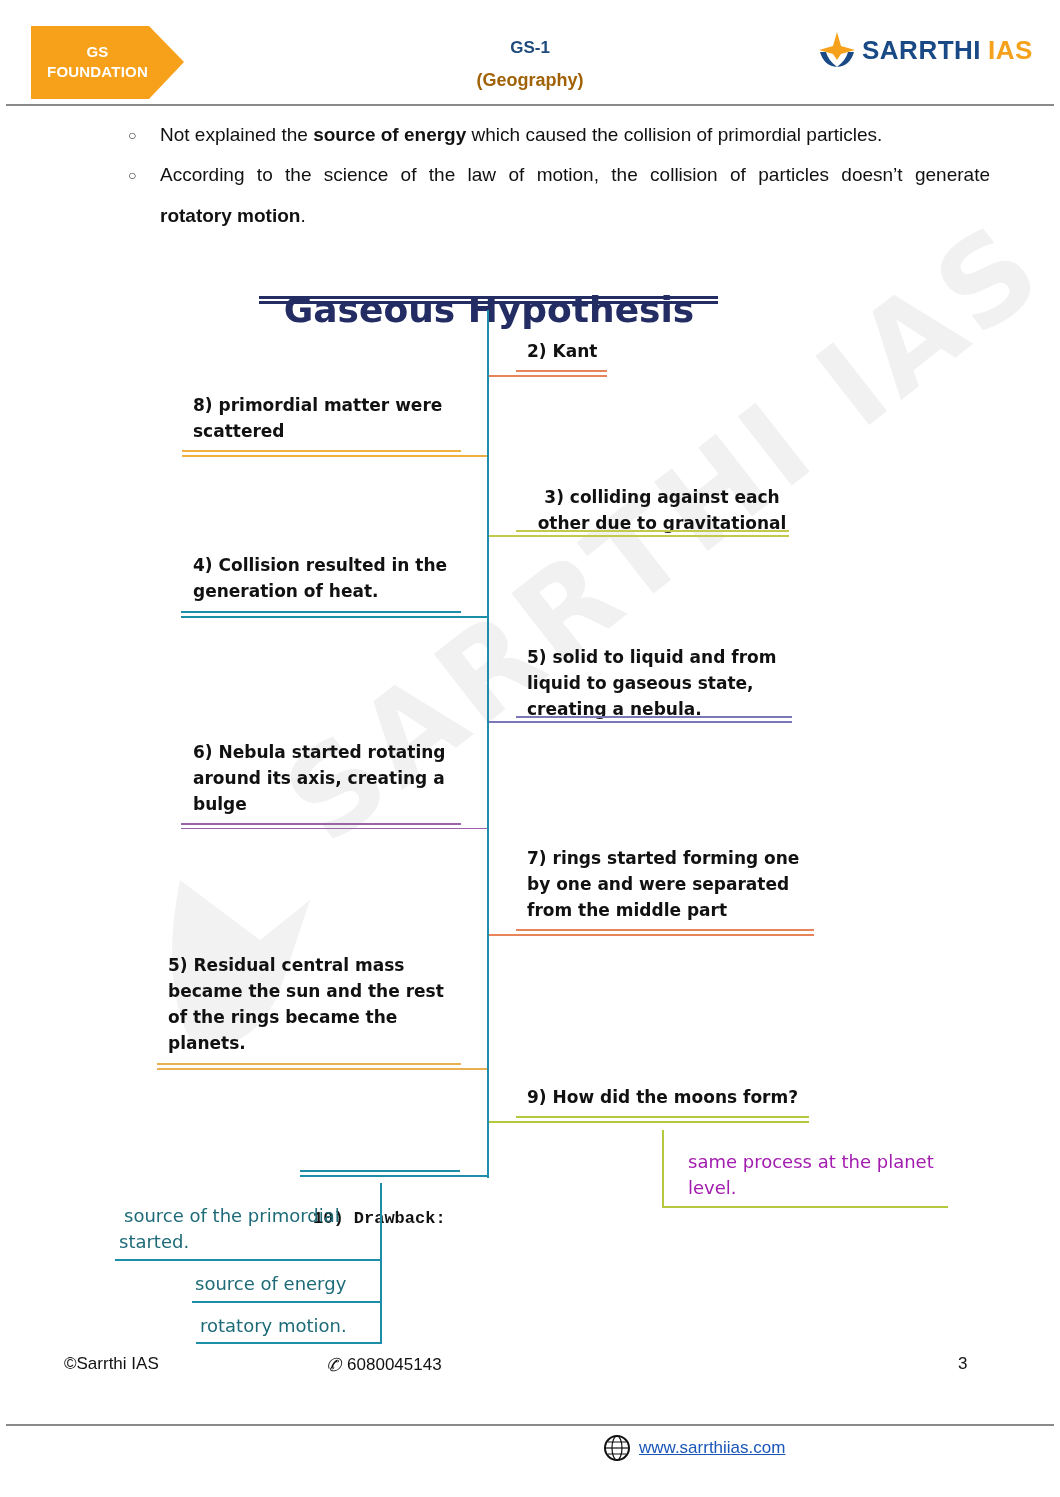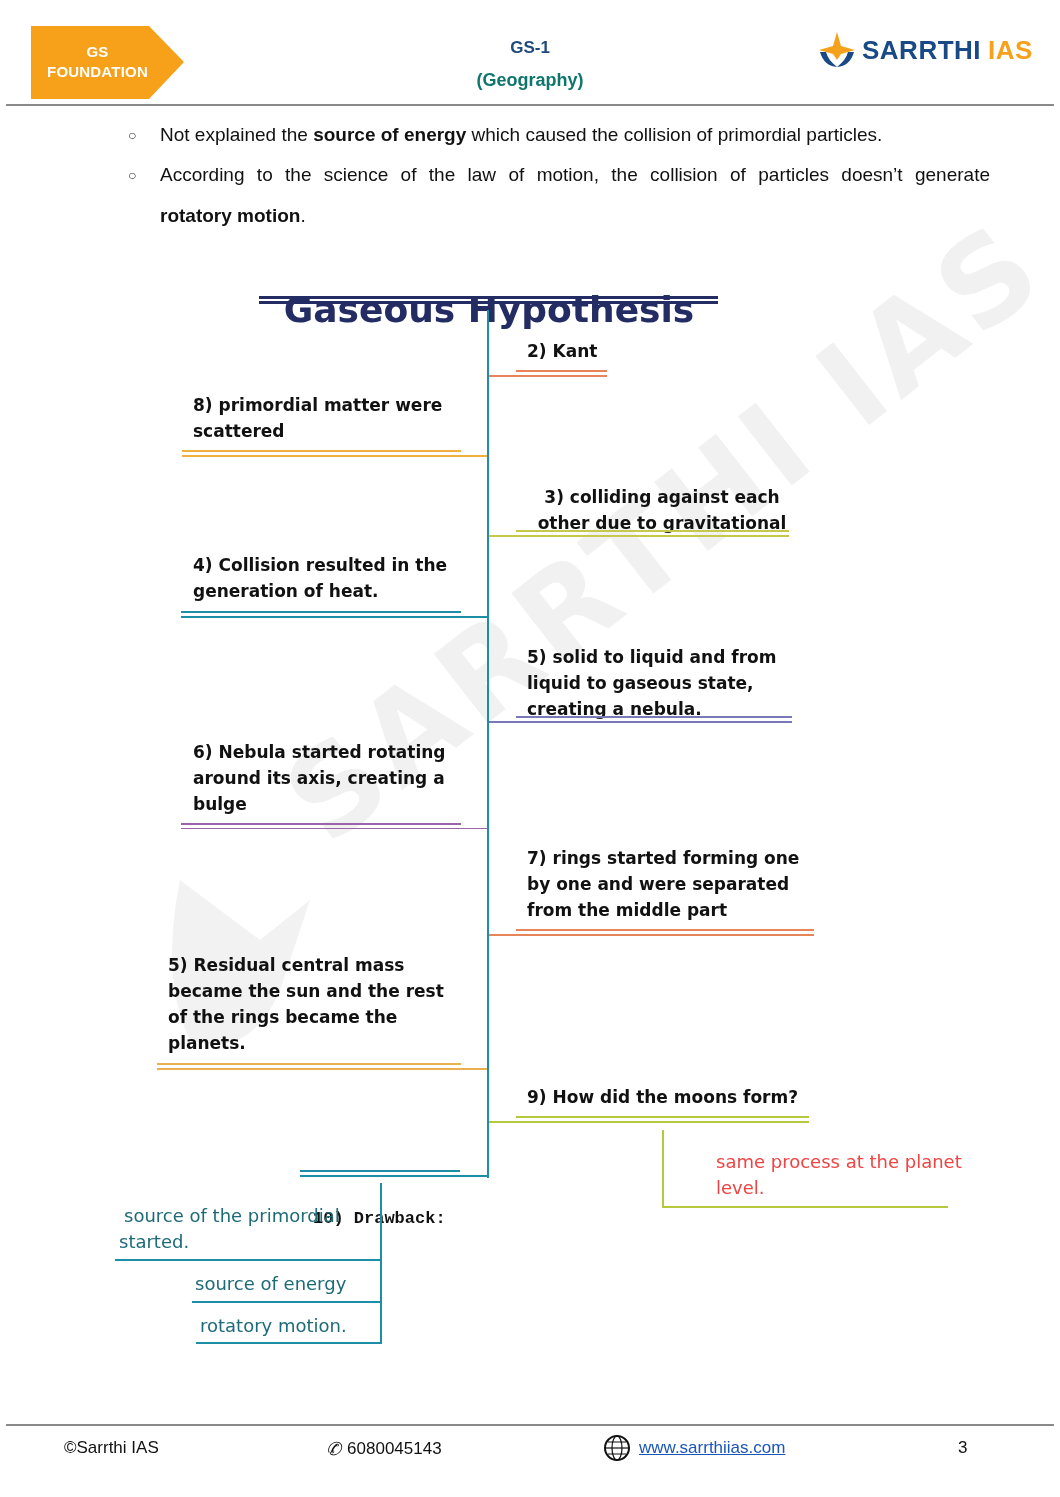--- a/index.html
+++ b/index.html
@@ -4,21 +4,21 @@
 <style>
   * { box-sizing: border-box; margin: 0; padding: 0; }
   body { width: 1060px; height: 1497px; background: #ffffff; position: relative; overflow: hidden; font-family: "DejaVu Sans", sans-serif; color: #111; }
   .abs { position: absolute; }
   
   .gs-badge { left: 31px; top: 26px; width: 153px; height: 68px; }
   .gs-badge svg { position: absolute; left: 0; top: 0; }
   .gs-badge-text { position: absolute; left: 0; top: 16px; width: 133px; text-align: center; color: #fff; font-family: "Liberation Sans", sans-serif; font-size: 15px; line-height: 20px; font-weight: bold; letter-spacing: 0.2px; }
   .hdr-title { left: 430px; width: 200px; text-align: center; font-family: "Liberation Sans", sans-serif; font-weight: bold; }
   .hdr-gs { top: 38px; font-size: 17px; color: #1f4a7c; }
-  .hdr-sub { top: 70px; font-size: 18px; color: #0f766e; }
+  .hdr-sub { top: 70px; font-size: 18px; color: #a16207; }
   .logo { left: 818px; top: 30px; height: 40px; display: flex; align-items: center; }
   .logo-text { font-family: "Liberation Sans", sans-serif; font-weight: bold; font-size: 26px; letter-spacing: 0.5px; margin-left: 6px; }
   .logo-a { color: #1a4a86; }
   .logo-b { color: #f5a11b; margin-left: 7px; }
   .rule { left: 6px; width: 1048px; height: 2px; background: #8a8a8a; }
   
   .bullet-row { left: 128px; font-family: "Liberation Sans", sans-serif; font-size: 19px; color: #111; }
   .bullet-sym { position: absolute; left: 0; font-size: 14px; color: #333; }
   .bullet-text { position: absolute; left: 32px; width: 830px; white-space: nowrap; }
   .justify { text-align: justify; text-align-last: justify; white-space: normal; }
@@ -26,21 +26,21 @@
   
   .title { left: 260px; top: 248px; width: 458px; text-align: center; font-size: 36px; font-weight: bold; color: #232c63; margin-top: 41px; }
   .title-rule { left: 259px; width: 459px; height: 3px; background: #232c63; }
   .spine { left: 487px; top: 310px; width: 2px; height: 868px; background: #1d8ea8; }
   .node-text { font-size: 17px; font-weight: bold; color: #111; line-height: 26px; }
   .line { height: 2px; }
   .leaf-text { font-size: 18px; line-height: 26px; }
   .watermark { left: 260px; top: 760px; font-size: 120px; font-weight: bold; color: #f1f1f1; transform: rotate(-38deg); transform-origin: left top; letter-spacing: 6px; white-space: nowrap; z-index: 0; }
   .wm-star { left: 160px; top: 860px; width: 160px; height: 200px; z-index: 0; }
   
-  .footer { top: 1438px; font-family: "Liberation Sans", sans-serif; font-size: 17px; color: #111; }
+  .footer { top: 1354px; font-family: "Liberation Sans", sans-serif; font-size: 17px; color: #111; }
   .footer a { color: #1a56b8; text-decoration: underline; }
 </style>
 </head>
 <body>
 
 <svg class="abs wm-star" viewBox="0 0 160 200">
   <path d="M20 20 L100 80 L150 40 L120 130 Q90 200 30 180 Q0 120 20 20 Z" fill="#f2f2f2"></path>
 </svg>
 <div class="abs watermark">SARRTHI IAS</div>
 
@@ -114,21 +114,21 @@
 <div class="abs node-text" style="left:168px; top:952px; width:295px;">5) Residual central mass became the sun and the rest of the rings became the planets.</div>
 <div class="abs line" style="left:157px; top:1063px; width:304px; background:#e8b050;"></div>
 <div class="abs line" style="left:157px; top:1068px; width:330px; background:#e8b050;"></div>
 
 <div class="abs node-text" style="left:527px; top:1084px; width:290px;">9) How did the moons form?</div>
 <div class="abs line" style="left:516px; top:1116px; width:293px; background:#b6c83c;"></div>
 <div class="abs line" style="left:489px; top:1121px; width:320px; background:#b6c83c;"></div>
 
 <div class="abs" style="left:662px; top:1130px; width:2px; height:78px; background:#b6c83c;"></div>
 <div class="abs line" style="left:662px; top:1206px; width:286px; background:#b6c83c;"></div>
-<div class="abs leaf-text" style="left:688px; top:1149px; width:260px; color:#ef4444;margin-left:28px;">same process at the planet level.</div>
+<div class="abs leaf-text" style="left:688px; top:1149px; width:260px; color:#a21caf;">same process at the planet level.</div>
 
 <div class="abs node-text" style="left:313px; top:1206px;font-family:Liberation Mono, monospace;">10) Drawback:</div>
 <div class="abs line" style="left:300px; top:1170px; width:160px; background:#1d8ea8;"></div>
 <div class="abs line" style="left:300px; top:1175px; width:189px; background:#1d8ea8;"></div>
 
 <div class="abs" style="left:380px; top:1183px; width:2px; height:161px; background:#1d8ea8;"></div>
 <div class="abs leaf-text" style="left:119px; top:1203px; width:250px; color:#1e6b78; text-indent:5px;">source of the primordial started.</div>
 <div class="abs line" style="left:115px; top:1259px; width:267px; background:#1d8ea8;"></div>
 <div class="abs leaf-text" style="left:195px; top:1271px; color:#1e6b78;">source of energy</div>
 <div class="abs line" style="left:192px; top:1301px; width:190px; background:#1d8ea8;"></div>

